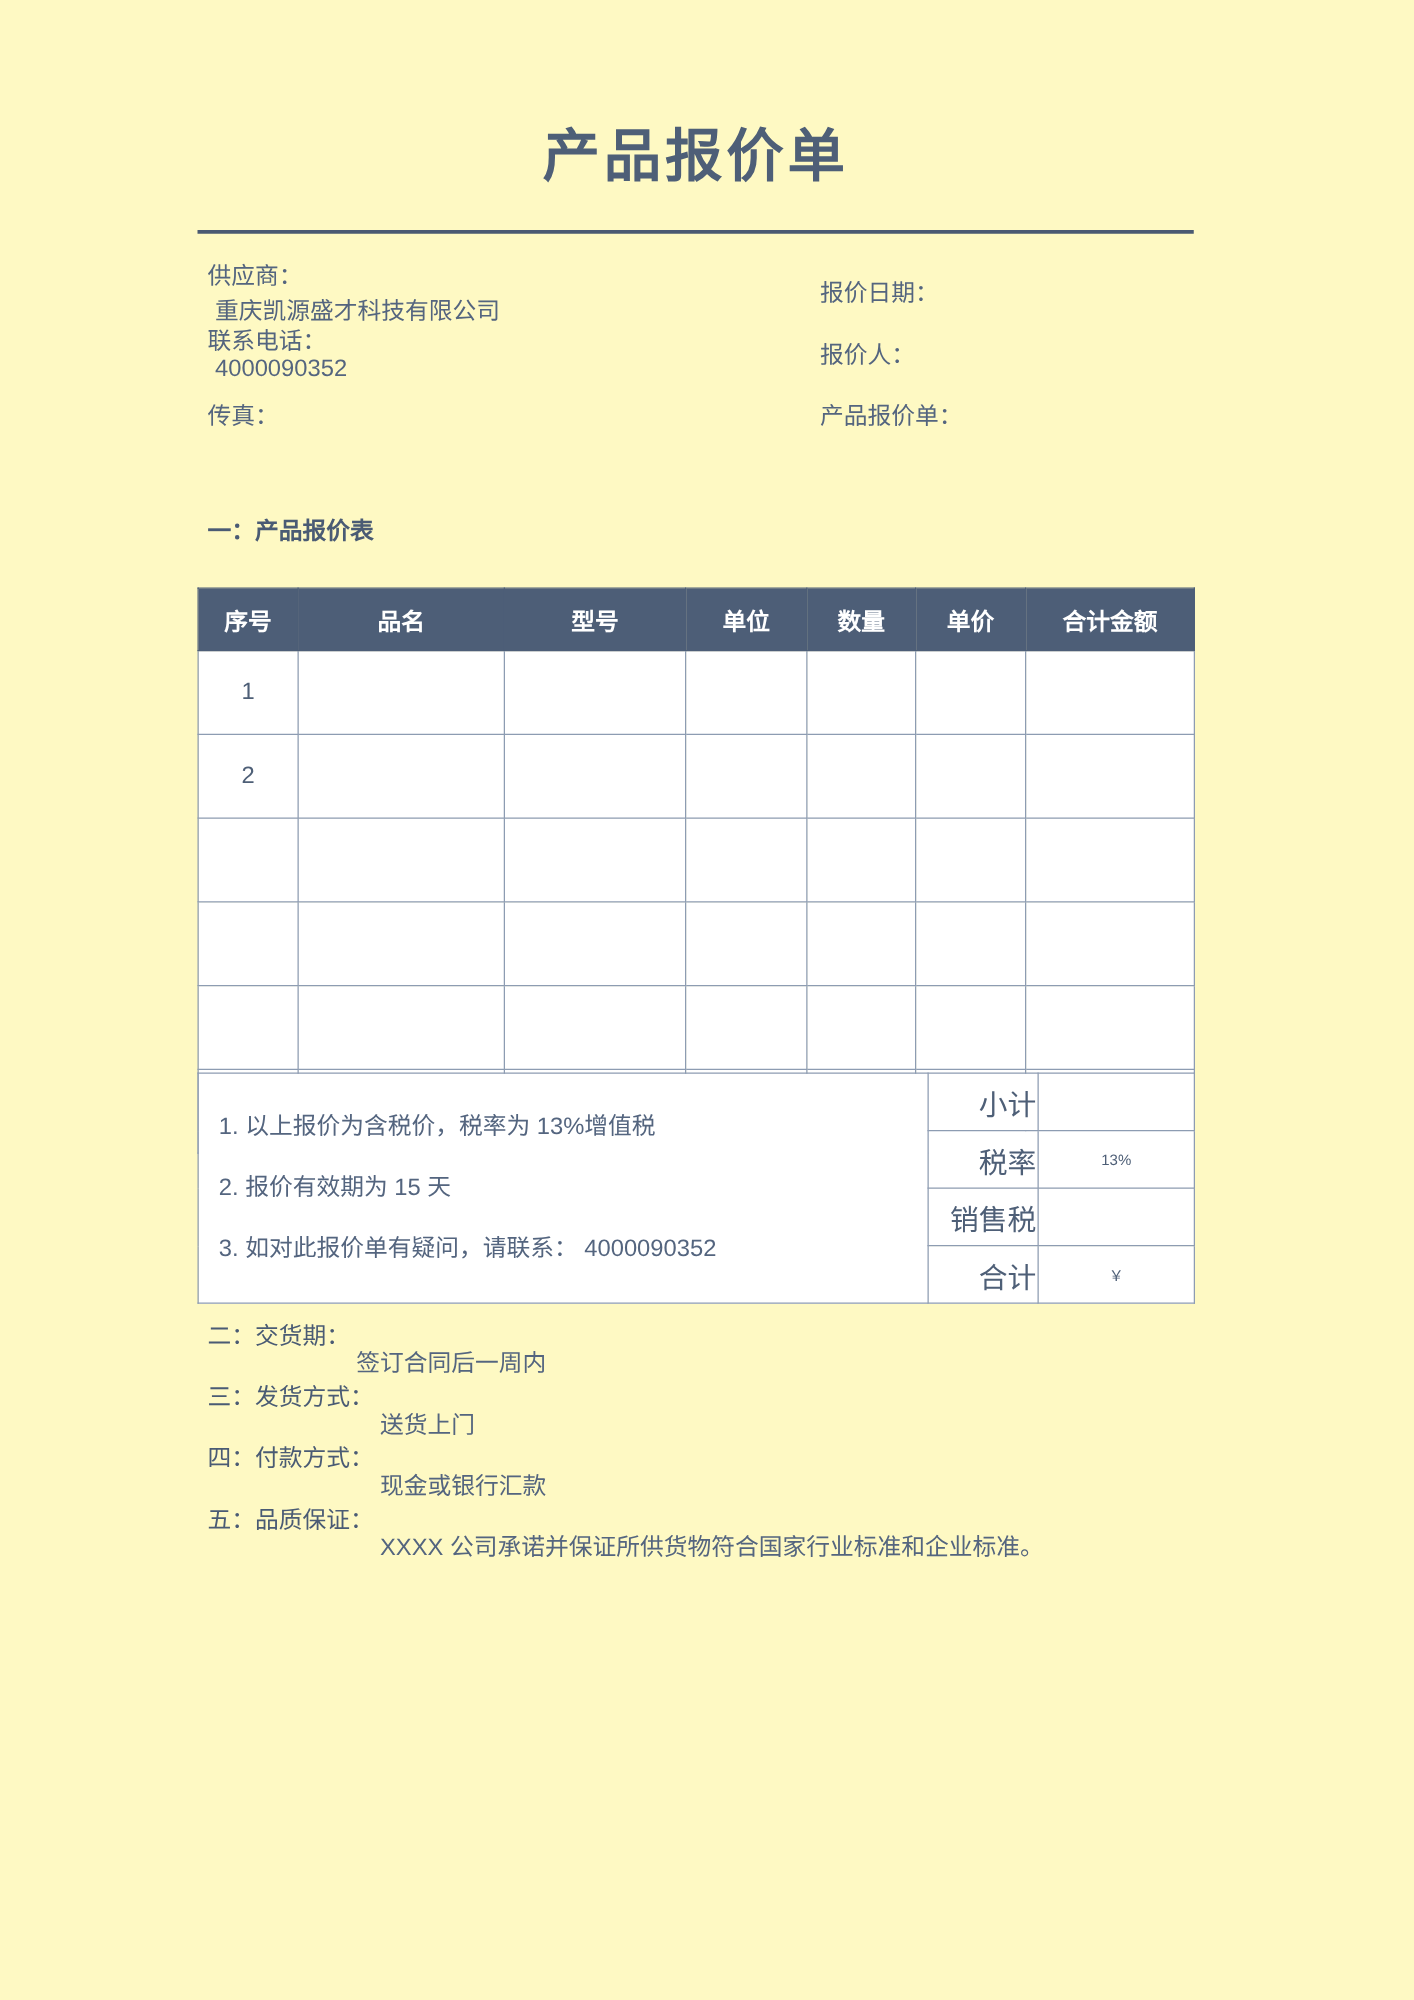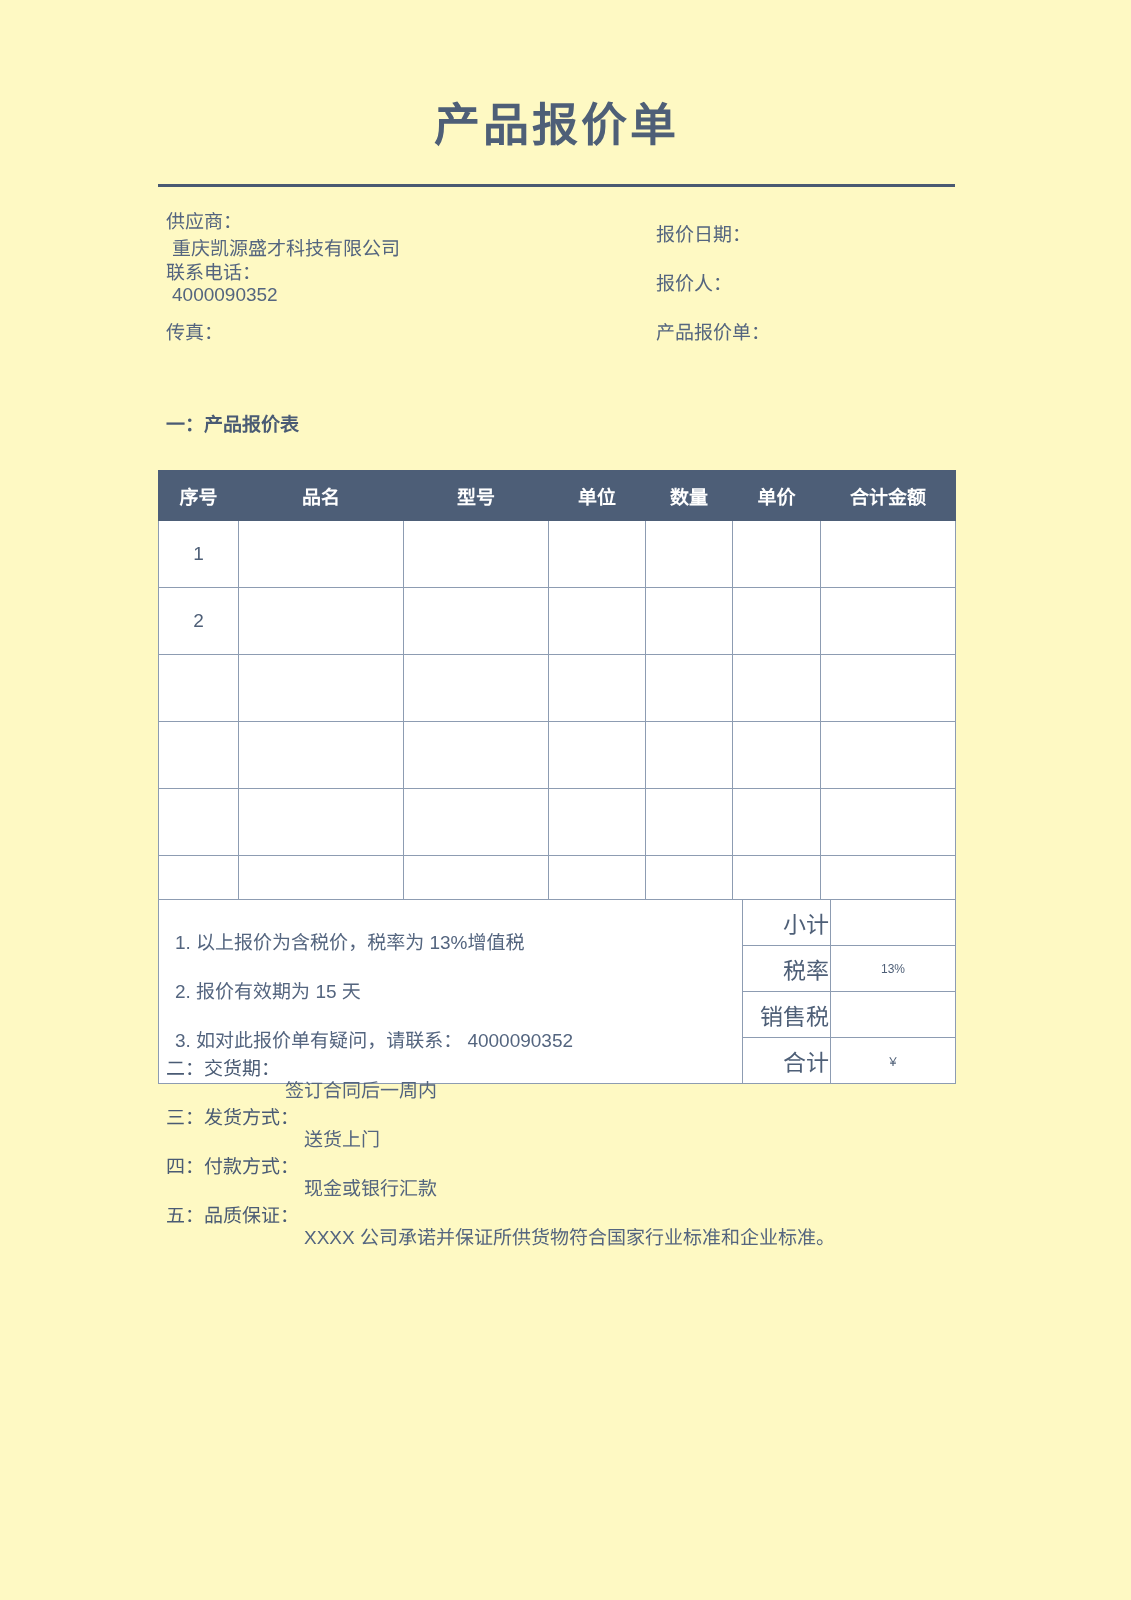--- a/index.html
+++ b/index.html
@@ -106,21 +106,21 @@
     color: #4e5f77;
     text-align: center;
     vertical-align: middle;
     background: #ffffff;
   }
 
   
   .bottom-block {
     position: absolute;
     left: 158px;
-    top: 899px;
+    top: 858px;
     width: 797px;
     border-collapse: collapse;
     table-layout: fixed;
   }
   .bottom-block td {
     border: 1px solid #8d9cb2;
     vertical-align: middle;
     background: #ffffff;
   }
   .notes-cell {

